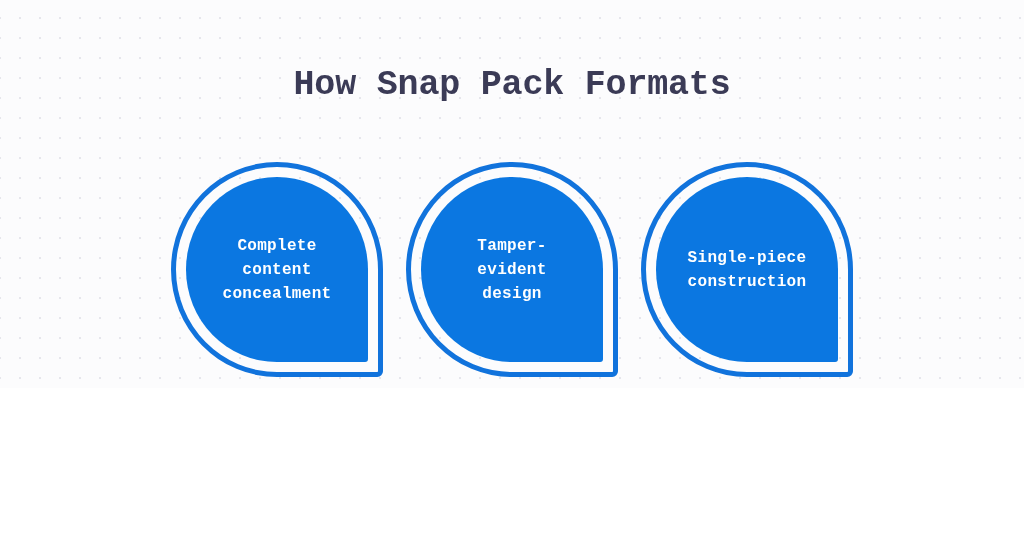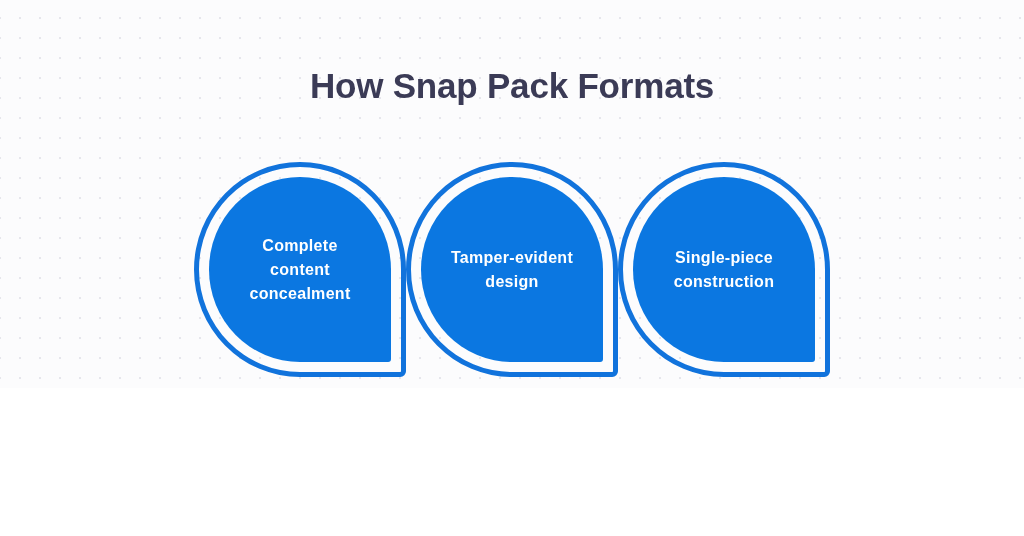--- a/index.html
+++ b/index.html
@@ -5,21 +5,21 @@
   html, body {
     margin: 0;
     padding: 0;
   }
   .page {
     position: relative;
     width: 1024px;
     height: 388px;
     overflow: hidden;
     box-sizing: border-box;
-    font-family: Liberation Sans, sans-serif;
+    font-family: Liberation Mono, monospace;
     background-color: var(--bg, #fcfcfd);
     background-image: radial-gradient(circle, var(--dot, #e6e6ec) 1.1px, transparent 1.4px);
     background-size: 20px 20px;
     background-position: 10px 8px;
   }
   .title {
     padding-top: 62px;
     text-align: center;
     font-size: 35px;
     line-height: 47px;
@@ -27,20 +27,21 @@
     letter-spacing: -0.2px;
     color: var(--title-color, #3b3b56);
   }
   .title .line {
     display: block;
   }
   .row {
     display: flex;
     justify-content: center;
     align-items: flex-start;
+    gap: 23px;
     margin-top: 53px;
   }
   .drop-outer {
     box-sizing: border-box;
     width: 212px;
     height: 215px;
     border: 5px solid var(--ring-blue, #1173dc);
     border-radius: 52% 52% 6px 52%;
     padding: 10px;
     background: transparent;

